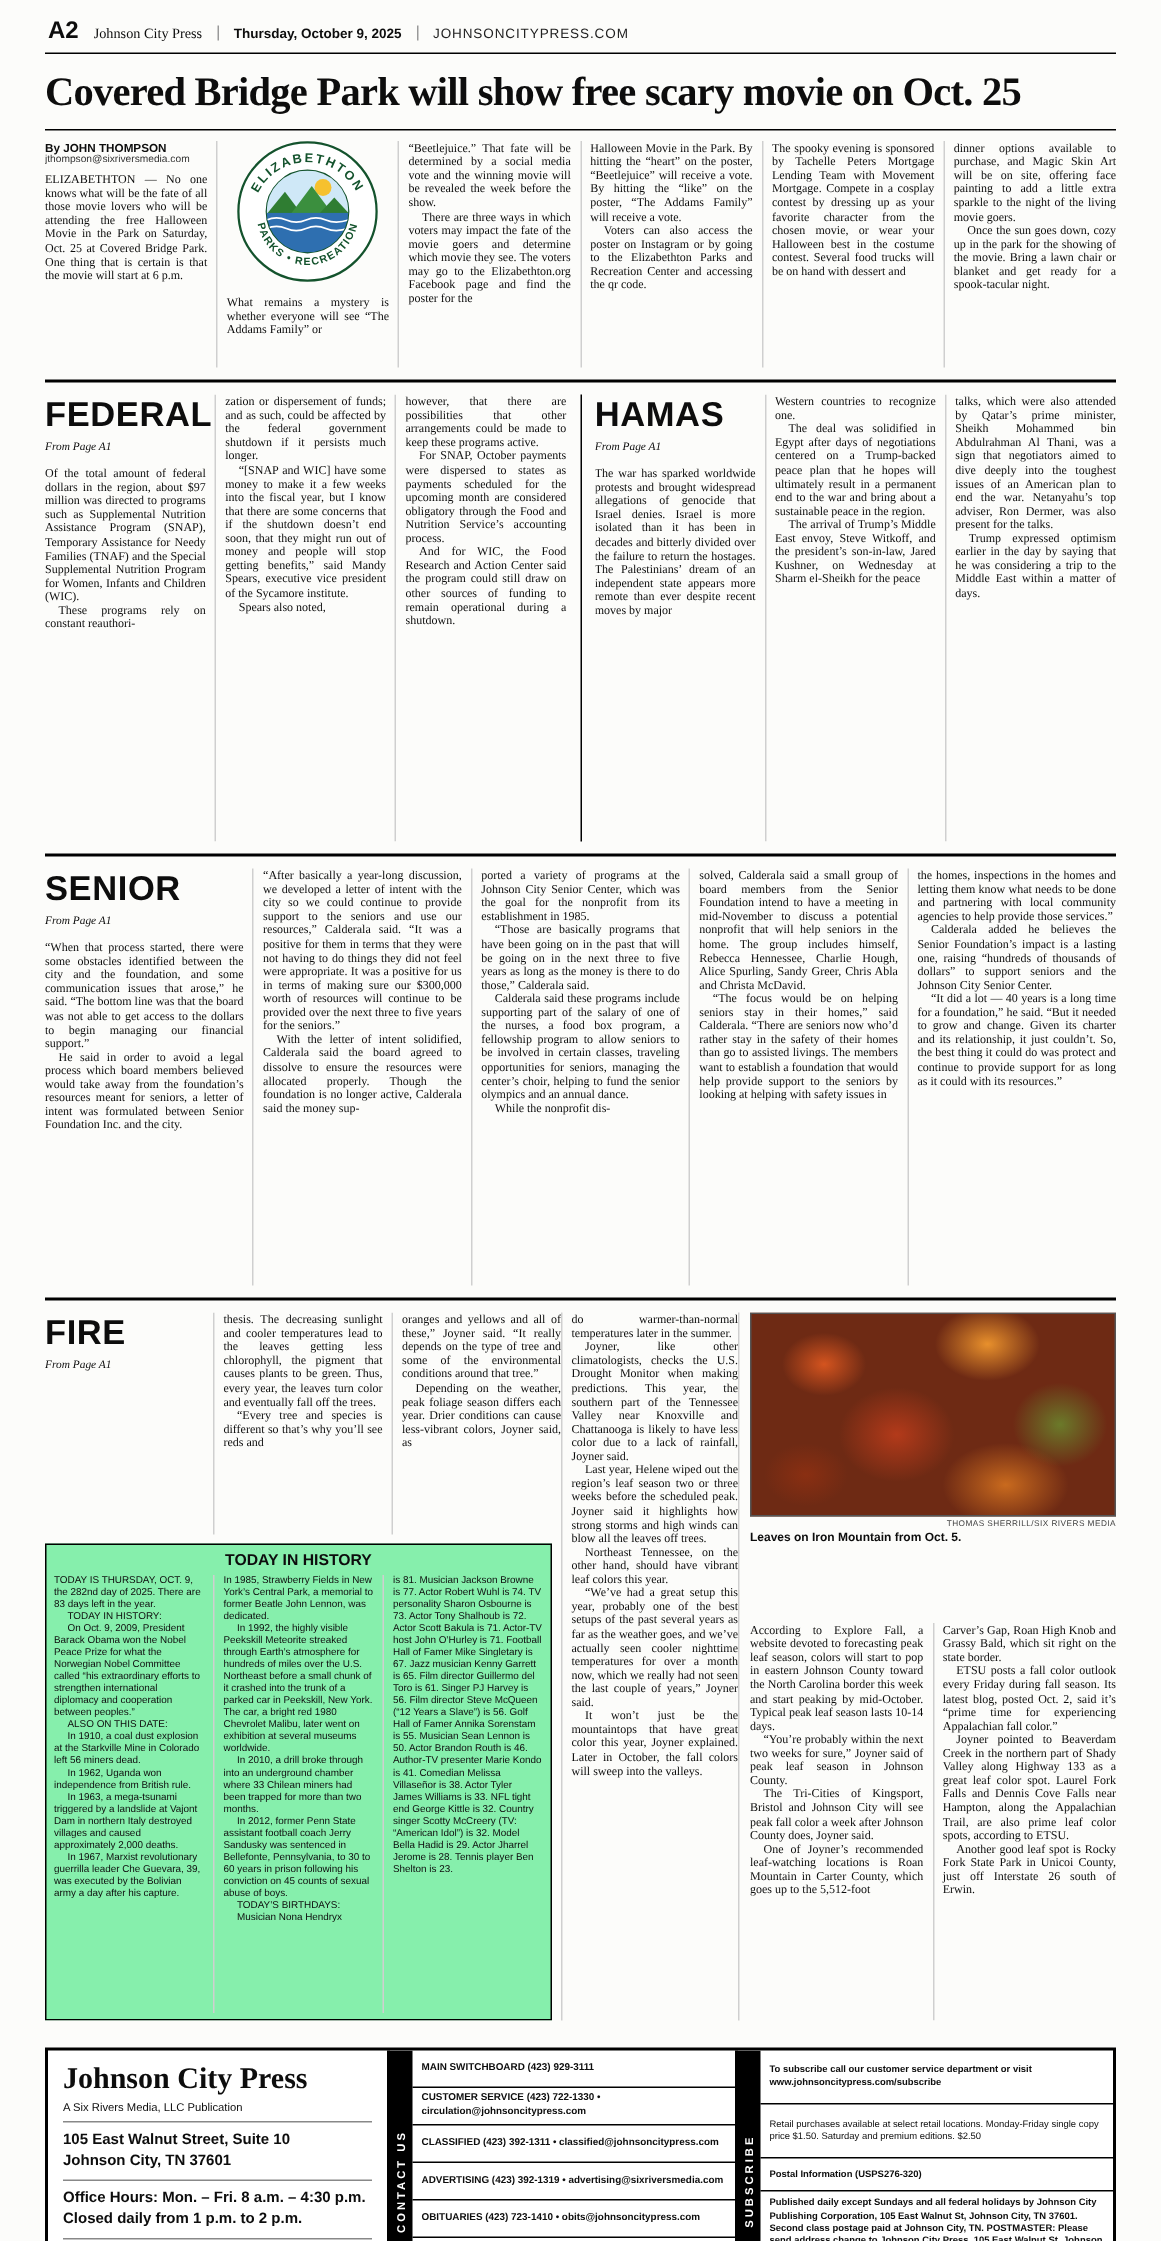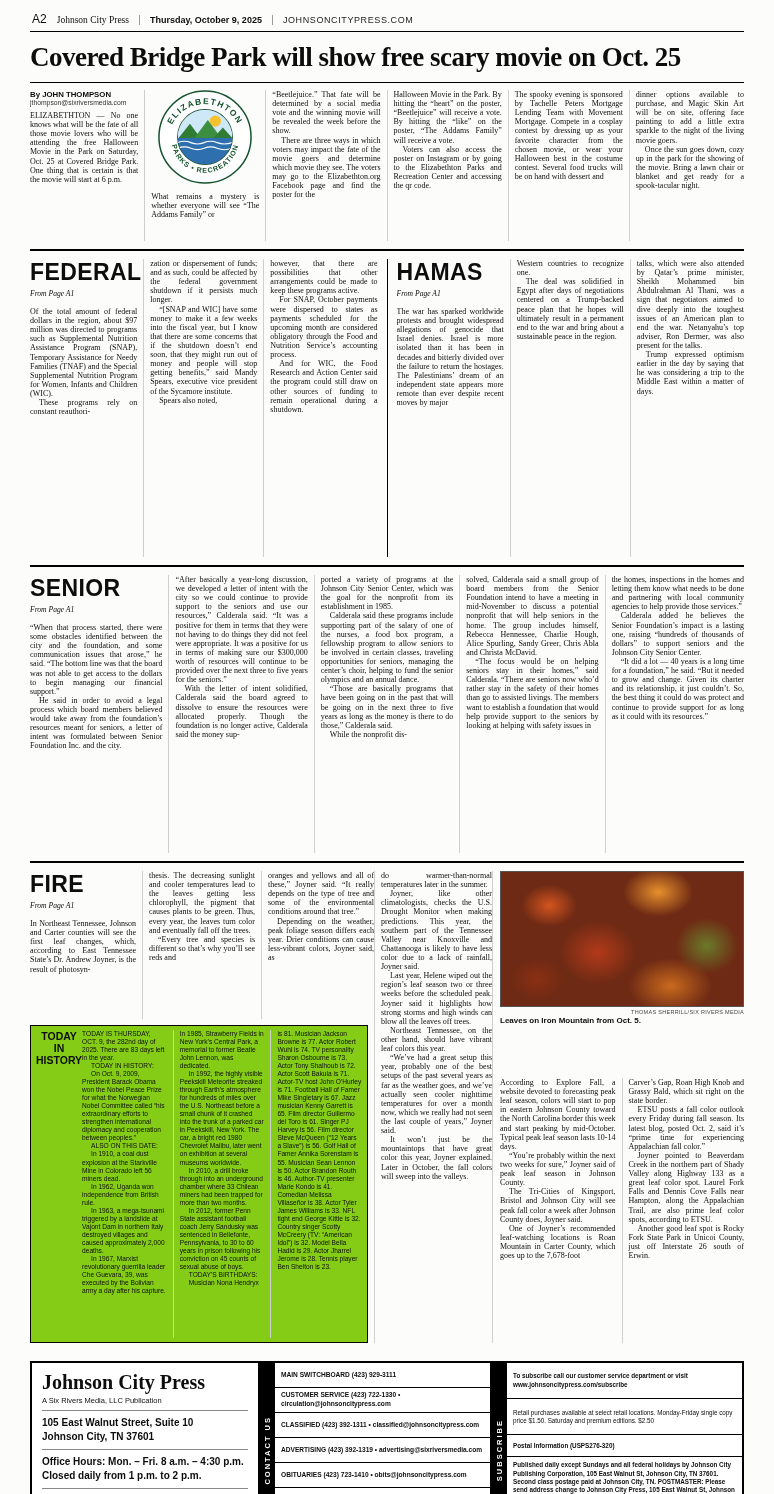--- a/index.html
+++ b/index.html
@@ -4,21 +4,21 @@
 <style>
   * { box-sizing: border-box; margin: 0; padding: 0; }
   html,body { background:#e8e8e6; }
   body { width:774px; height:1494px; margin:0 auto; overflow:hidden;
          font-family:"Liberation Serif", serif; color:#0d0d0d; background:#fcfcfa; }
   .page { padding:6px 30px 0; height:100%; }
 
   
   #topbar { display:flex; align-items:baseline; gap:10px; padding:6px 2px 5px;
             border-bottom:1.5px solid #000; font-family:"Liberation Sans", sans-serif; }
-  #topbar .pg { font-weight:normal; font-size:12px; }
+  #topbar .pg { font-weight:bold; font-size:16px; }
   #topbar .paper { font-size:9.5px; font-family:"Liberation Serif", serif; }
   #topbar .sep { border-left:1px solid #999; padding-left:10px; }
   #topbar .date { font-weight:bold; font-size:9px; }
   #topbar .site { font-size:9px; letter-spacing:.6px; color:#222; }
 
   
   #headline { font-size:27px; font-weight:bold; letter-spacing:-0.5px; white-space:nowrap;
               padding:10px 0 9px; border-bottom:1px solid #000; overflow:hidden; }
 
   
@@ -45,21 +45,21 @@
   #fed-band .half { flex:1 1 0; overflow:hidden; }
   .vdivider { width:1px; background:#000; margin:0 9px; flex:0 0 auto; }
   #senior-band { height:296px; }
 
   
   #fire-band { height:490px; display:flex; }
   #fire-left { display:flex; width:462px; flex:0 0 auto; }
   #fire-a { width:344px; display:flex; flex-direction:column; overflow:hidden; }
   #fire-top-cols { height:148px; flex:0 0 auto; }
   #history-box { flex:1 1 auto; border:1.5px solid #000; margin:6px 6px 0 0; padding:4px 5px;
-                 display:flex; flex-direction:row; overflow:hidden; background:#84cc16; }
+                 display:flex; flex-direction:column; overflow:hidden; background:#86efac; }
   #history-title { text-align:center; font-family:"Liberation Sans", sans-serif;
                    font-weight:bold; font-size:10.5px; padding-bottom:4px; }
   .hist-cols { flex:1 1 auto; }
   .hist-cols .col p { font-family:"Liberation Sans", sans-serif; font-size:6.6px;
                       line-height:1.22; text-align:left; }
   #fire-c4 { width:118px; border-left:1px solid #cfcfcf; padding:0 0 0 6px; overflow:hidden; }
   #fire-right { width:252px; border-left:1px solid #cfcfcf; padding-left:7px;
                 display:flex; flex-direction:column; overflow:hidden; }
   #leaf-photo { height:136px; flex:0 0 auto; border:1px solid #555;
     background:
@@ -210,20 +210,21 @@
             <h2>HAMAS</h2>
             <div class="frompage">From Page A1</div>
           </div>
           <div class="ptext">
               <p>The war has sparked worldwide protests and brought widespread allegations of genocide that Israel denies. Israel is more isolated than it has been in decades and bitterly divided over the failure to return the hostages. The Palestinians’ dream of an independent state appears more remote than ever despite recent moves by major</p>
             </div>
         </div>
         <div class="col ptext">
             <p>Western countries to recognize one.</p>
             <p>The deal was solidified in Egypt after days of negotiations centered on a Trump-backed peace plan that he hopes will ultimately result in a permanent end to the war and bring about a sustainable peace in the region.</p>
+            <p>The arrival of Trump’s Middle East envoy, Steve Witkoff, and the president’s son-in-law, Jared Kushner, on Wednesday at Sharm el-Sheikh for the peace</p>
           </div>
         <div class="col ptext">
             <p>talks, which were also attended by Qatar’s prime minister, Sheikh Mohammed bin Abdulrahman Al Thani, was a sign that negotiators aimed to dive deeply into the toughest issues of an American plan to end the war. Netanyahu’s top adviser, Ron Dermer, was also present for the talks.</p>
             <p>Trump expressed optimism earlier in the day by saying that he was considering a trip to the Middle East within a matter of days.</p>
           </div>
       </div>
     </div>
   </section>
 
   <section id="senior-band" class="band">
@@ -237,22 +238,22 @@
             <p>“When that process started, there were some obstacles identified between the city and the foundation, and some communication issues that arose,” he said. “The bottom line was that the board was not able to get access to the dollars to begin managing our financial support.”</p>
             <p>He said in order to avoid a legal process which board members believed would take away from the foundation’s resources meant for seniors, a letter of intent was formulated between Senior Foundation Inc. and the city.</p>
           </div>
       </div>
       <div class="col ptext">
           <p>“After basically a year-long discussion, we developed a letter of intent with the city so we could continue to provide support to the seniors and use our resources,” Calderala said. “It was a positive for them in terms that they were not having to do things they did not feel were appropriate. It was a positive for us in terms of making sure our $300,000 worth of resources will continue to be provided over the next three to five years for the seniors.”</p>
           <p>With the letter of intent solidified, Calderala said the board agreed to dissolve to ensure the resources were allocated properly. Though the foundation is no longer active, Calderala said the money sup-</p>
         </div>
       <div class="col ptext">
           <p>ported a variety of programs at the Johnson City Senior Center, which was the goal for the nonprofit from its establishment in 1985.</p>
+          <p>“Those are basically programs that have been going on in the past that will be going on in the next three to five years as long as the money is there to do those,” Calderala said.</p>
           <p>Calderala said these programs include supporting part of the salary of one of the nurses, a food box program, a fellowship program to allow seniors to be involved in certain classes, traveling opportunities for seniors, managing the center’s choir, helping to fund the senior olympics and an annual dance.</p>
-          <p>“Those are basically programs that have been going on in the past that will be going on in the next three to five years as long as the money is there to do those,” Calderala said.</p>
           <p>While the nonprofit dis-</p>
         </div>
       <div class="col ptext">
           <p>solved, Calderala said a small group of board members from the Senior Foundation intend to have a meeting in mid-November to discuss a potential nonprofit that will help seniors in the home. The group includes himself, Rebecca Hennessee, Charlie Hough, Alice Spurling, Sandy Greer, Chris Abla and Christa McDavid.</p>
           <p>“The focus would be on helping seniors stay in their homes,” said Calderala. “There are seniors now who’d rather stay in the safety of their homes than go to assisted livings. The members want to establish a foundation that would help provide support to the seniors by looking at helping with safety issues in</p>
         </div>
       <div class="col ptext">
           <p>the homes, inspections in the homes and letting them know what needs to be done and partnering with local community agencies to help provide those services.”</p>
           <p>Calderala added he believes the Senior Foundation’s impact is a lasting one, raising “hundreds of thousands of dollars” to support seniors and the Johnson City Senior Center.</p>
           <p>“It did a lot — 40 years is a long time for a foundation,” he said. “But it needed to grow and change. Given its charter and its relationship, it just couldn’t. So, the best thing it could do was protect and continue to provide support for as long as it could with its resources.”</p>
@@ -262,23 +263,20 @@
 
   <section id="fire-band" class="band">
     <div id="fire-left">
       <div id="fire-a">
         <div class="cols" id="fire-top-cols">
           <div class="col">
             <div class="jump-head">
               <h2>FIRE</h2>
               <div class="frompage">From Page A1</div>
             </div>
-            <div class="ptext">
-                <p>In Northeast Tennessee, Johnson and Carter counties will see the first leaf changes, which, according to East Tennessee State’s Dr. Andrew Joyner, is the result of photosyn-</p>
-              </div>
           </div>
           <div class="col ptext">
               <p>thesis. The decreasing sunlight and cooler temperatures lead to the leaves getting less chlorophyll, the pigment that causes plants to be green. Thus, every year, the leaves turn color and eventually fall off the trees.</p>
               <p>“Every tree and species is different so that’s why you’ll see reds and</p>
             </div>
           <div class="col ptext">
               <p>oranges and yellows and all of these,” Joyner said. “It really depends on the type of tree and some of the environmental conditions around that tree.”</p>
               <p>Depending on the weather, peak foliage season differs each year. Drier conditions can cause less-vibrant colors, Joyner said, as</p>
             </div>
         </div>
@@ -320,21 +318,21 @@
     </div>
     <div id="fire-right">
       <div id="leaf-photo"></div>
       <div id="photo-credit">THOMAS SHERRILL/SIX RIVERS MEDIA</div>
       <div id="photo-caption">Leaves on Iron Mountain from Oct. 5.</div>
       <div class="cols" id="fire-right-cols">
         <div class="col ptext">
             <p>According to Explore Fall, a website devoted to forecasting peak leaf season, colors will start to pop in eastern Johnson County toward the North Carolina border this week and start peaking by mid-October. Typical peak leaf season lasts 10-14 days.</p>
             <p>“You’re probably within the next two weeks for sure,” Joyner said of peak leaf season in Johnson County.</p>
             <p>The Tri-Cities of Kingsport, Bristol and Johnson City will see peak fall color a week after Johnson County does, Joyner said.</p>
-            <p>One of Joyner’s recommended leaf-watching locations is Roan Mountain in Carter County, which goes up to the 7,678-foot</p>
+            <p>One of Joyner’s recommended leaf-watching locations is Roan Mountain in Carter County, which goes up to the 5,512-foot</p>
           </div>
         <div class="col ptext">
             <p>Carver’s Gap, Roan High Knob and Grassy Bald, which sit right on the state border.</p>
             <p>ETSU posts a fall color outlook every Friday during fall season. Its latest blog, posted Oct. 2, said it’s “prime time for experiencing Appalachian fall color.”</p>
             <p>Joyner pointed to Beaverdam Creek in the northern part of Shady Valley along Highway 133 as a great leaf color spot. Laurel Fork Falls and Dennis Cove Falls near Hampton, along the Appalachian Trail, are also prime leaf color spots, according to ETSU.</p>
             <p>Another good leaf spot is Rocky Fork State Park in Unicoi County, just off Interstate 26 south of Erwin.</p>
           </div>
       </div>
     </div>
   </section>

